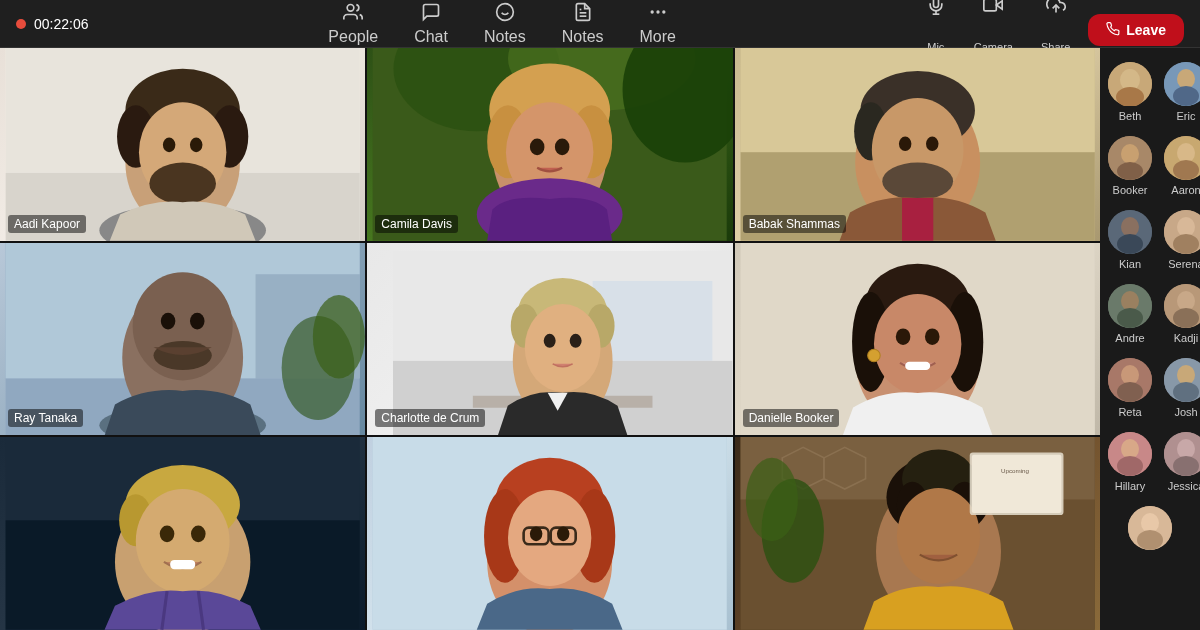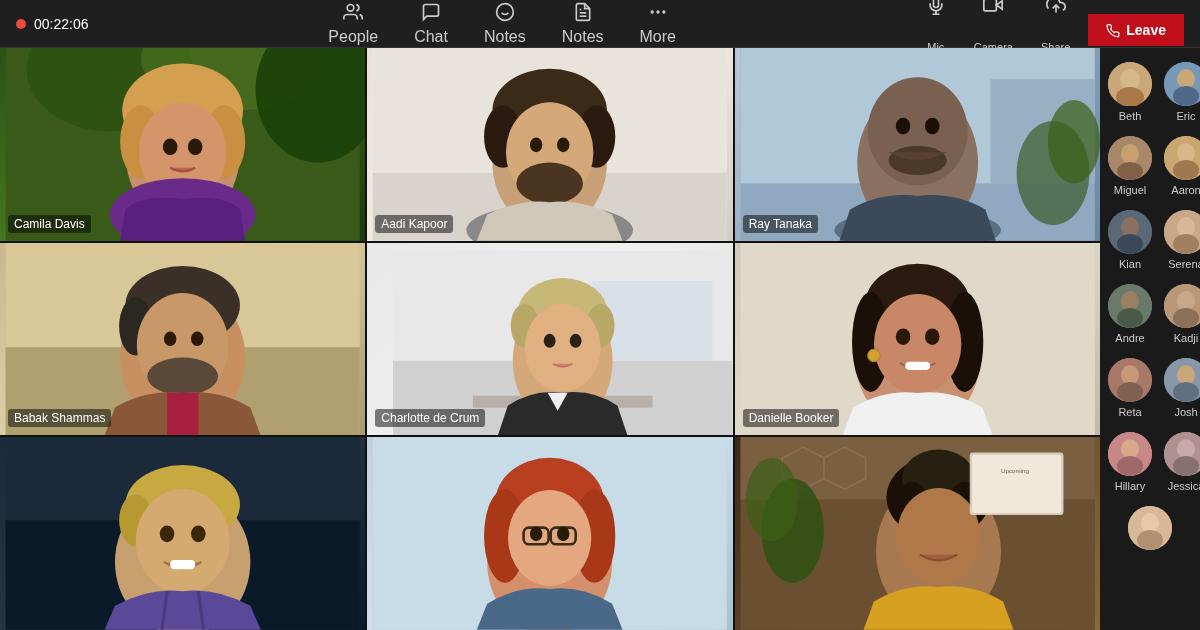--- a/index.html
+++ b/index.html
@@ -74,27 +74,27 @@
       color: #ccc;
       font-size: 11px;
       background: none;
       border: none;
     }
     .ctrl-icon { font-size: 18px; }
     .leave-btn {
       background: #c00f1b;
       color: #fff;
       border: none;
-      border-radius: 0;
+      border-radius: 12px;
       padding: 8px 18px;
       font-size: 14px;
       font-weight: 600;
       cursor: pointer;
       display: flex;
-      align-items: flex-end;
+      align-items: flex-start;
       gap: 6px;
       margin-top: 13px;
     }
 
     
     .main-content {
       display: flex;
       flex: 1;
       overflow: hidden;
     }
@@ -300,20 +300,46 @@
       </svg>
       <span>Leave</span>
     </button>
   </div>
 </div>
 
 <div class="main-content">
 
   <div class="video-grid">
 
+    <div class="video-cell cell-aadi">
+      <svg class="person-svg" viewBox="0 0 340 185" preserveAspectRatio="xMidYMax meet">
+        <rect width="340" height="185" fill="#f0ebe4"></rect>
+
+        <rect x="0" y="0" width="340" height="120" fill="#e8e4dc"></rect>
+        <rect x="0" y="120" width="340" height="65" fill="#d8d4cc"></rect>
+
+        <ellipse cx="170" cy="175" rx="80" ry="25" fill="#888"></ellipse>
+        <ellipse cx="170" cy="110" rx="55" ry="65" fill="#c8a078"></ellipse>
+
+        <ellipse cx="170" cy="60" rx="55" ry="40" fill="#3a2a18"></ellipse>
+        <ellipse cx="125" cy="85" rx="18" ry="30" fill="#2a1a10"></ellipse>
+        <ellipse cx="215" cy="85" rx="18" ry="30" fill="#2a1a10"></ellipse>
+
+        <ellipse cx="170" cy="100" rx="42" ry="48" fill="#d4a878"></ellipse>
+
+        <ellipse cx="170" cy="130" rx="32" ry="20" fill="#4a3520"></ellipse>
+
+        <ellipse cx="157" cy="93" rx="6" ry="7" fill="#2a1a08"></ellipse>
+        <ellipse cx="183" cy="93" rx="6" ry="7" fill="#2a1a08"></ellipse>
+
+        <path d="M110 160 Q140 145 170 148 Q200 145 230 160 L240 185 L100 185Z" fill="#d0c8b8"></path>
+      </svg>
+      <span class="participant-name">Aadi Kapoor</span>
+    </div>
+
     <div class="video-cell cell-camila">
       <svg class="person-svg" viewBox="0 0 340 185" preserveAspectRatio="xMidYMax meet">
 
         <rect width="340" height="185" fill="#3a5a1a"></rect>
         <ellipse cx="100" cy="20" rx="80" ry="60" fill="#2a5010" opacity="0.8"></ellipse>
         <ellipse cx="220" cy="10" rx="90" ry="50" fill="#4a7020" opacity="0.7"></ellipse>
         <ellipse cx="300" cy="40" rx="60" ry="70" fill="#1a4008" opacity="0.9"></ellipse>
 
         <ellipse cx="170" cy="100" rx="55" ry="70" fill="#c8906a"></ellipse>
 
@@ -327,72 +353,20 @@
         <ellipse cx="182" cy="95" rx="7" ry="8" fill="#2a1a0a"></ellipse>
 
         <path d="M158 115 Q170 122 182 115" stroke="#a05040" stroke-width="2" fill="#c06050"></path>
 
         <ellipse cx="170" cy="160" rx="70" ry="35" fill="#6a2a8a"></ellipse>
         <path d="M115 155 Q130 140 170 145 Q210 140 225 155 L230 185 L110 185Z" fill="#5a2080"></path>
       </svg>
       <span class="participant-name">Camila Davis</span>
     </div>
 
-    <div class="video-cell cell-aadi">
-      <svg class="person-svg" viewBox="0 0 340 185" preserveAspectRatio="xMidYMax meet">
-        <rect width="340" height="185" fill="#f0ebe4"></rect>
-
-        <rect x="0" y="0" width="340" height="120" fill="#e8e4dc"></rect>
-        <rect x="0" y="120" width="340" height="65" fill="#d8d4cc"></rect>
-
-        <ellipse cx="170" cy="175" rx="80" ry="25" fill="#888"></ellipse>
-        <ellipse cx="170" cy="110" rx="55" ry="65" fill="#c8a078"></ellipse>
-
-        <ellipse cx="170" cy="60" rx="55" ry="40" fill="#3a2a18"></ellipse>
-        <ellipse cx="125" cy="85" rx="18" ry="30" fill="#2a1a10"></ellipse>
-        <ellipse cx="215" cy="85" rx="18" ry="30" fill="#2a1a10"></ellipse>
-
-        <ellipse cx="170" cy="100" rx="42" ry="48" fill="#d4a878"></ellipse>
-
-        <ellipse cx="170" cy="130" rx="32" ry="20" fill="#4a3520"></ellipse>
-
-        <ellipse cx="157" cy="93" rx="6" ry="7" fill="#2a1a08"></ellipse>
-        <ellipse cx="183" cy="93" rx="6" ry="7" fill="#2a1a08"></ellipse>
-
-        <path d="M110 160 Q140 145 170 148 Q200 145 230 160 L240 185 L100 185Z" fill="#d0c8b8"></path>
-      </svg>
-      <span class="participant-name">Aadi Kapoor</span>
-    </div>
-
-    <div class="video-cell cell-ray">
-      <svg class="person-svg" viewBox="0 0 340 185" preserveAspectRatio="xMidYMax meet">
-        <rect width="340" height="185" fill="#90a8c0"></rect>
-
-        <rect x="0" y="0" width="340" height="130" fill="#b0c8d8"></rect>
-        <rect x="240" y="30" width="100" height="100" fill="#8098b0" opacity="0.5"></rect>
-
-        <ellipse cx="170" cy="175" rx="80" ry="20" fill="#5a7080"></ellipse>
-        <ellipse cx="170" cy="110" rx="58" ry="70" fill="#8a7060"></ellipse>
-
-        <ellipse cx="170" cy="80" rx="48" ry="52" fill="#7a6050"></ellipse>
-
-        <ellipse cx="170" cy="108" rx="28" ry="14" fill="#4a3828"></ellipse>
-        <path d="M142 100 Q170 115 198 100" fill="#5a4030"></path>
-
-        <ellipse cx="156" cy="75" rx="7" ry="8" fill="#1a1008"></ellipse>
-        <ellipse cx="184" cy="75" rx="7" ry="8" fill="#1a1008"></ellipse>
-
-        <path d="M105 155 Q135 138 170 142 Q205 138 235 155 L245 185 L95 185Z" fill="#3a4a5a"></path>
-
-        <ellipse cx="300" cy="120" rx="35" ry="50" fill="#2a5010" opacity="0.6"></ellipse>
-        <ellipse cx="320" cy="90" rx="25" ry="40" fill="#3a6015" opacity="0.7"></ellipse>
-      </svg>
-      <span class="participant-name">Ray Tanaka</span>
-    </div>
-
     <div class="video-cell cell-babak">
       <svg class="person-svg" viewBox="0 0 340 185" preserveAspectRatio="xMidYMax meet">
         <rect width="340" height="185" fill="#c8b888"></rect>
         <rect x="0" y="100" width="340" height="85" fill="#b0a070"></rect>
 
         <rect x="0" y="0" width="340" height="100" fill="#d8c898"></rect>
 
         <ellipse cx="170" cy="110" rx="60" ry="70" fill="#c89060"></ellipse>
 
         <ellipse cx="170" cy="60" rx="55" ry="38" fill="#3a3028"></ellipse>
@@ -406,20 +380,46 @@
 
         <ellipse cx="170" cy="128" rx="34" ry="18" fill="#5a4838"></ellipse>
 
         <ellipse cx="158" cy="92" rx="6" ry="7" fill="#2a1808"></ellipse>
         <ellipse cx="184" cy="92" rx="6" ry="7" fill="#2a1808"></ellipse>
 
         <path d="M105 158 Q135 140 170 144 Q205 140 235 158 L245 185 L95 185Z" fill="#8a5838"></path>
         <rect x="155" y="144" width="30" height="41" fill="#a82040"></rect>
       </svg>
       <span class="participant-name">Babak Shammas</span>
+    </div>
+
+    <div class="video-cell cell-ray">
+      <svg class="person-svg" viewBox="0 0 340 185" preserveAspectRatio="xMidYMax meet">
+        <rect width="340" height="185" fill="#90a8c0"></rect>
+
+        <rect x="0" y="0" width="340" height="130" fill="#b0c8d8"></rect>
+        <rect x="240" y="30" width="100" height="100" fill="#8098b0" opacity="0.5"></rect>
+
+        <ellipse cx="170" cy="175" rx="80" ry="20" fill="#5a7080"></ellipse>
+        <ellipse cx="170" cy="110" rx="58" ry="70" fill="#8a7060"></ellipse>
+
+        <ellipse cx="170" cy="80" rx="48" ry="52" fill="#7a6050"></ellipse>
+
+        <ellipse cx="170" cy="108" rx="28" ry="14" fill="#4a3828"></ellipse>
+        <path d="M142 100 Q170 115 198 100" fill="#5a4030"></path>
+
+        <ellipse cx="156" cy="75" rx="7" ry="8" fill="#1a1008"></ellipse>
+        <ellipse cx="184" cy="75" rx="7" ry="8" fill="#1a1008"></ellipse>
+
+        <path d="M105 155 Q135 138 170 142 Q205 138 235 155 L245 185 L95 185Z" fill="#3a4a5a"></path>
+
+        <ellipse cx="300" cy="120" rx="35" ry="50" fill="#2a5010" opacity="0.6"></ellipse>
+        <ellipse cx="320" cy="90" rx="25" ry="40" fill="#3a6015" opacity="0.7"></ellipse>
+      </svg>
+      <span class="participant-name">Ray Tanaka</span>
     </div>
 
     <div class="video-cell cell-charlotte">
       <svg class="person-svg" viewBox="0 0 340 185" preserveAspectRatio="xMidYMax meet">
         <rect width="340" height="185" fill="#f0f0f0"></rect>
 
         <rect x="0" y="0" width="340" height="110" fill="#e8e8e8"></rect>
         <rect x="200" y="30" width="120" height="80" fill="#d8e0e8"></rect>
 
         <rect x="0" y="110" width="340" height="75" fill="#d0d0d0"></rect>
@@ -580,21 +580,21 @@
 
     <div class="sidebar-row">
       <div class="sidebar-participant">
         <div class="avatar-circle av-miguel">
           <svg width="44" height="44" viewBox="0 0 44 44">
             <circle cx="22" cy="22" r="22" fill="#a88868"></circle>
             <ellipse cx="22" cy="18" rx="9" ry="10" fill="#c8a070"></ellipse>
             <ellipse cx="22" cy="35" rx="13" ry="9" fill="#806048"></ellipse>
           </svg>
         </div>
-        <span class="sidebar-name">Miguel</span>
+        <span class="sidebar-name">Booker</span>
       </div>
       <div class="sidebar-participant">
         <div class="avatar-circle av-aaron">
           <svg width="44" height="44" viewBox="0 0 44 44">
             <circle cx="22" cy="22" r="22" fill="#c8a870"></circle>
             <ellipse cx="22" cy="17" rx="9" ry="10" fill="#d8b888"></ellipse>
             <ellipse cx="22" cy="34" rx="13" ry="10" fill="#a07850"></ellipse>
           </svg>
         </div>
         <span class="sidebar-name">Aaron</span>

